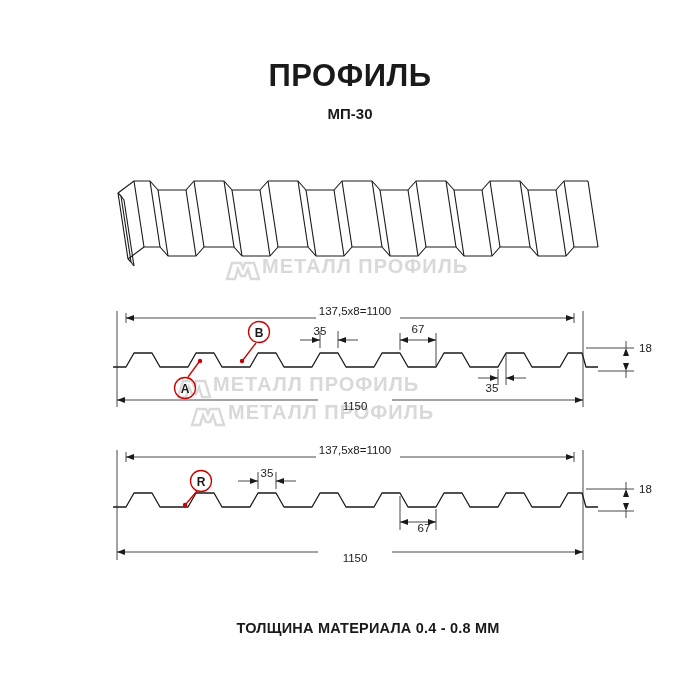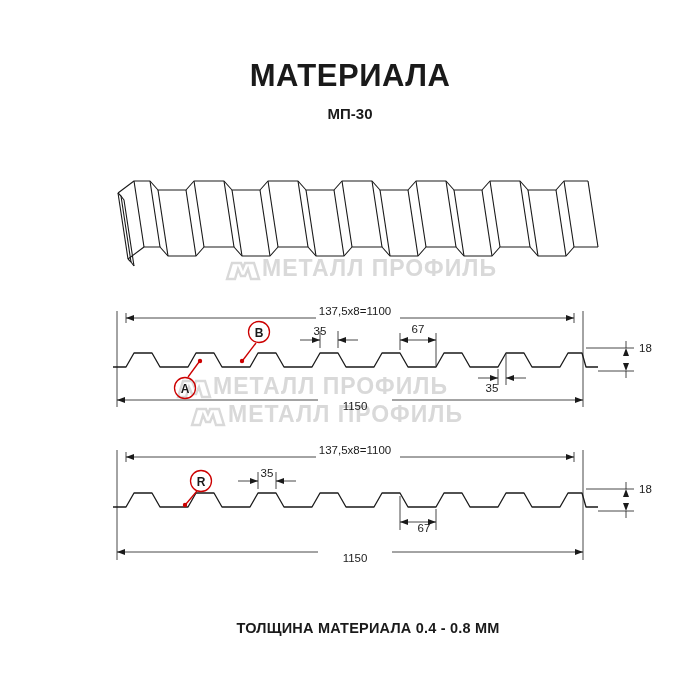--- a/index.html
+++ b/index.html
@@ -54,21 +54,21 @@
     color: #1a1a1a;
     letter-spacing: 0.2px;
     padding-left: 36px;
   }
 
   
   .watermark {
     position: absolute;
     color: #d9d9d9;
     font-weight: bold;
-    font-size: 23px;
+    font-size: 20px;
     letter-spacing: 1px;
     white-space: nowrap;
     pointer-events: none;
     user-select: none;
   }
   .wm-logo {
     position: absolute;
     pointer-events: none;
     user-select: none;
   }
@@ -82,21 +82,21 @@
   svg text {
     font-family: "Liberation Sans", sans-serif;
     fill: #1a1a1a;
   }
 </style>
 </head>
 <body>
 
 <div class="page">
 
-  <div class="title">МАТЕРИАЛА</div>
+  <div class="title">ПРОФИЛЬ</div>
   <div class="subtitle">МП-30</div>
 
   <div class="wm-logo" style="left:225px; top:257px;">
     <svg width="36" height="26" viewBox="0 0 36 26">
       <path d="M2 22 L7 6 L16 6 L18 11 L20 6 L29 6 L34 22 L26 22 L23 12 L20 19 L16 19 L13 12 L10 22 Z" fill="none" stroke="#d9d9d9" stroke-width="2.4"></path>
     </svg>
   </div>
   <div class="watermark" style="left:262px; top:255px;">МЕТАЛЛ ПРОФИЛЬ</div>
 
   <div class="wm-logo" style="left:176px; top:375px;">

